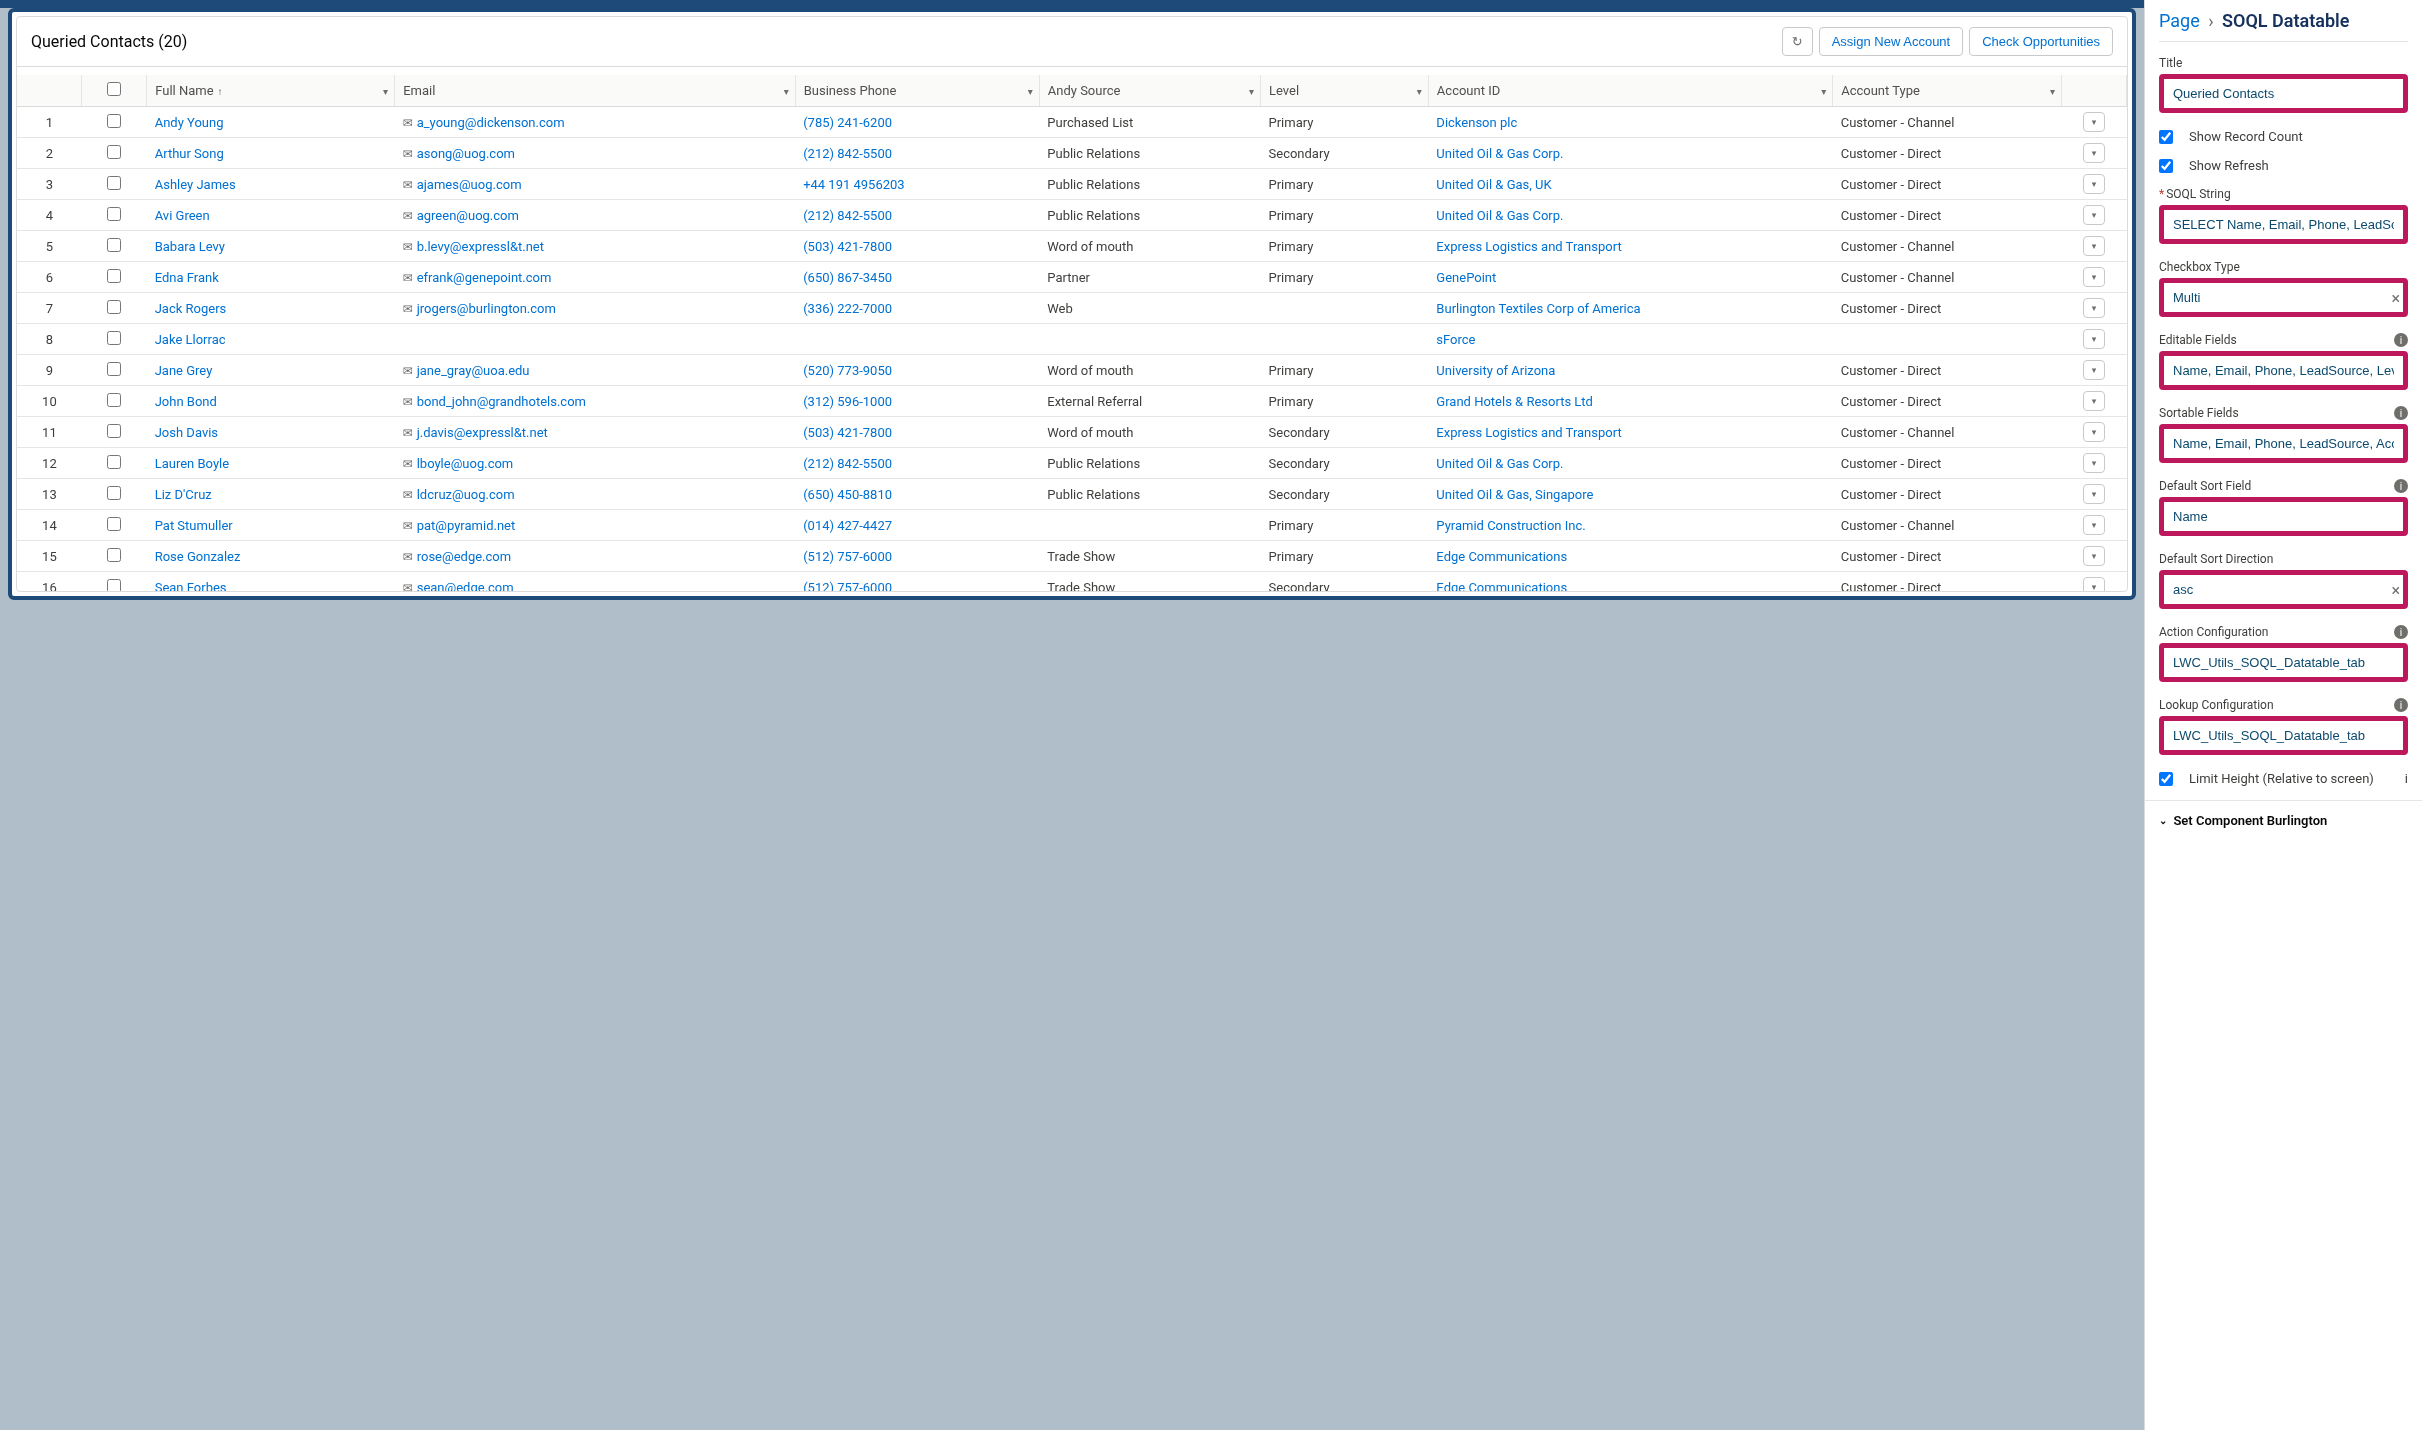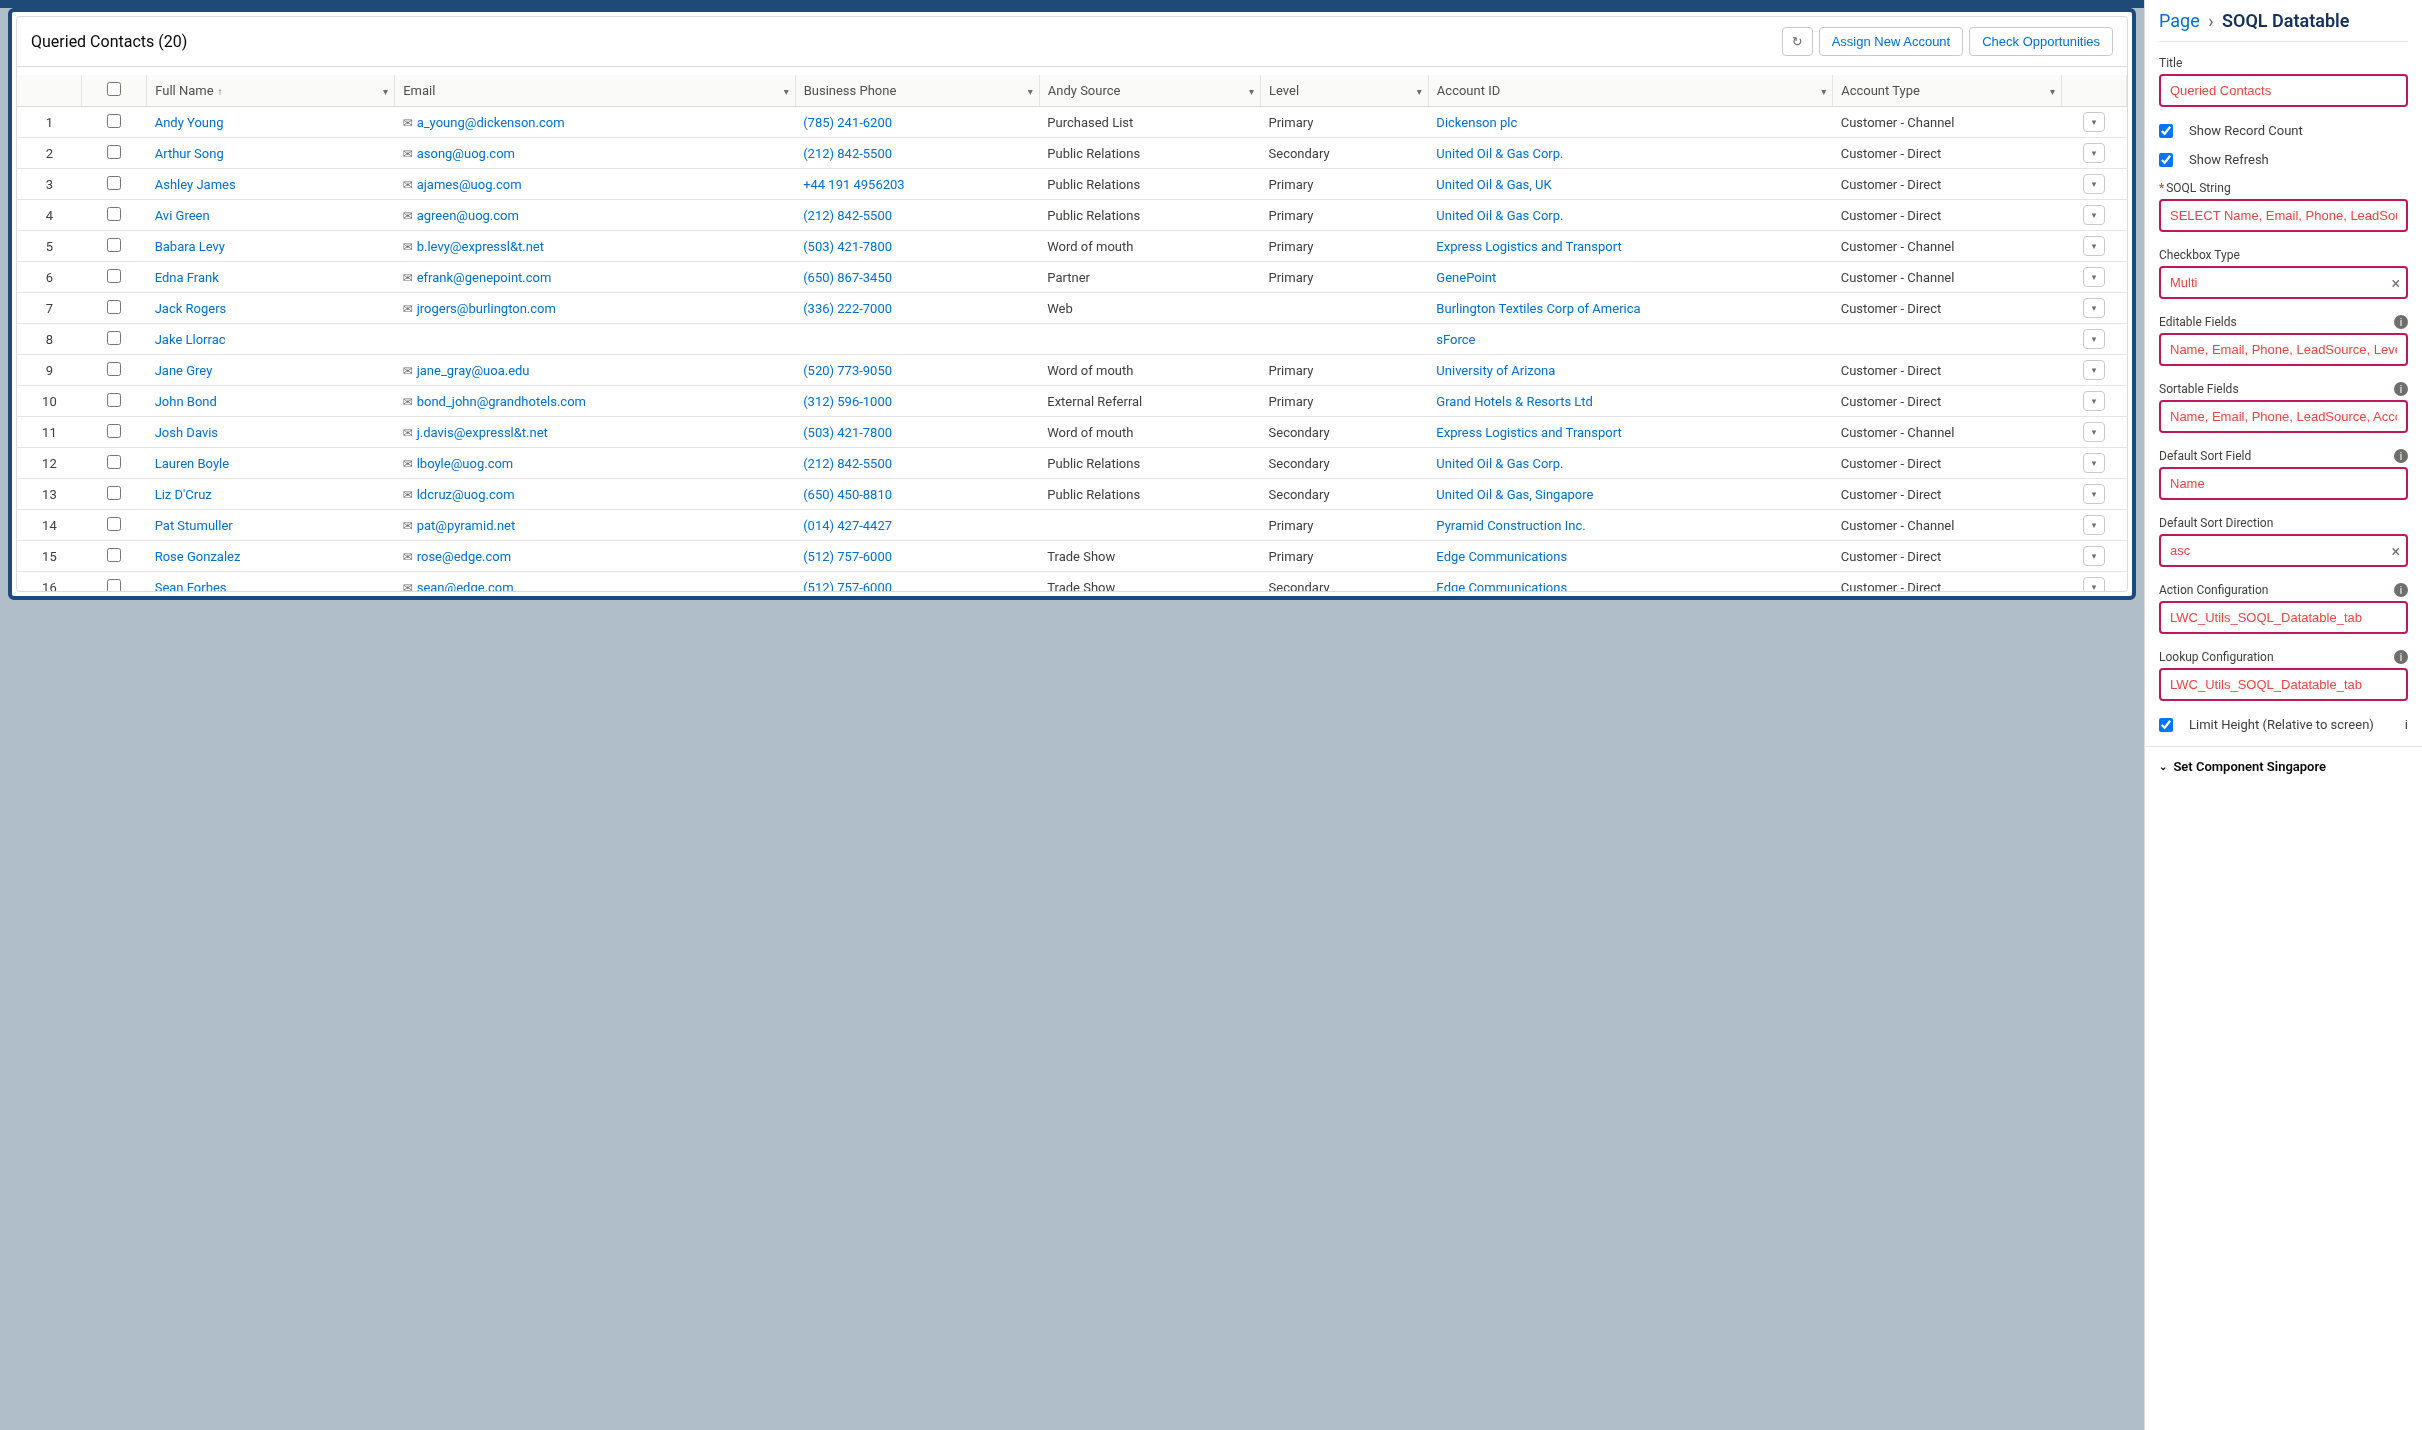--- a/index.html
+++ b/index.html
@@ -28,21 +28,21 @@
 
 
 .sidebar { width: 278px; background: #fff; border-left: 1px solid #dddbda; padding: 10px 14px; overflow-y: auto; font-size: 13px; }
 .breadcrumb { font-size: 18px; padding-bottom: 10px; border-bottom: 1px solid #e5e5e5; margin-bottom: 14px; }
 .breadcrumb a { color: #0070d2; text-decoration: none; }
 .breadcrumb .sep { color: #706e6b; margin: 0 4px; }
 .breadcrumb .current { color: #16325c; font-weight: 600; }
 .field { margin-bottom: 16px; }
 .field-label { font-size: 12px; color: #3e3e3c; margin-bottom: 4px; display: flex; justify-content: space-between; align-items: center; }
 .field-label .info-icon { width: 14px; height: 14px; border-radius: 50%; background: #706e6b; color: #fff; font-size: 10px; display: inline-flex; align-items: center; justify-content: center; }
-.field-input { width: 100%; border: 2px solid #be185d; border-radius: 4px; padding: 7px 9px; font-size: 13px; color: #ef4444; }
+.field-input { width: 100%; border: 5px solid #be185d; border-radius: 4px; padding: 7px 9px; font-size: 13px; color: #0c4a6e; }
 .field-input-wrap { position: relative; }
 .clear-x { position: absolute; right: 8px; top: 50%; transform: translateY(-50%); color: #706e6b; cursor: pointer; font-size: 16px; }
 .check-row { display: flex; align-items: center; gap: 16px; margin-bottom: 14px; }
 .check-row label { font-size: 13px; color: #3e3e3c; }
 .required-star { color: #c23934; margin-right: 2px; }
 .section-divider { border-top: 1px solid #e5e5e5; margin: 12px -14px 0; padding: 12px 14px 0; }
 .section-title { font-weight: 600; color: #080707; font-size: 13px; display: flex; align-items: center; gap: 6px; cursor: pointer; }
 .section-title .caret { font-size: 10px; }
 
 
@@ -372,16 +372,16 @@
 
   <div class="check-row">
     <input type="checkbox" checked="" style="">
     <label>Limit Height (Relative to screen)</label>
     <span class="info-icon" style="margin-left:auto">i</span>
   </div>
 
   <div class="section-divider">
     <div class="section-title">
       <span class="caret">⌄</span>
-      <span>Set Component Singapore</span>
+      <span>Set Component Burlington</span>
     </div>
   </div>
 </div>
 
 </body></html>

